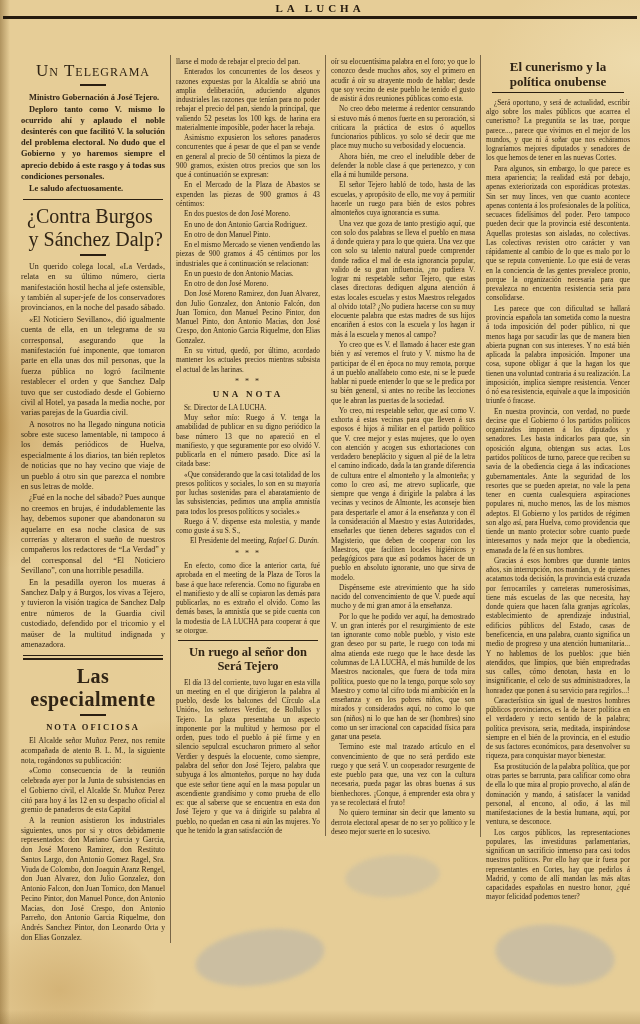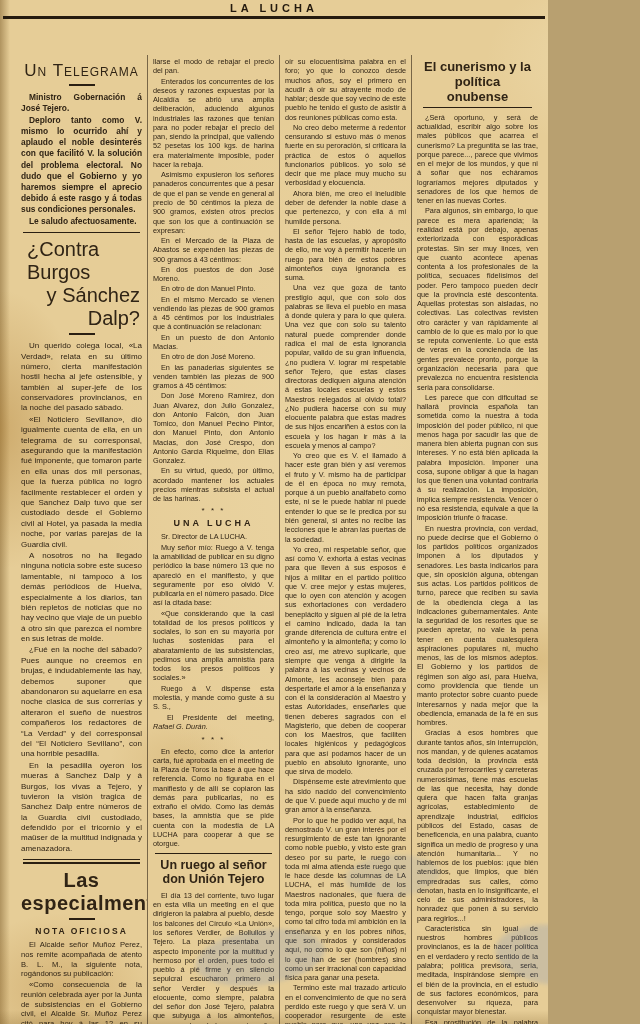--- a/index.html
+++ b/index.html
@@ -1,18 +1,18 @@
 <!DOCTYPE html>
 <html><head>
 <meta charset="utf-8">
 <style>
   html,body{margin:0;padding:0;background:#b8a070;}
   .page{
-    position:relative;width:548px;height:1024px;overflow:hidden;
-    font-family:Liberation Sans, sans-serif;color:#302415;
+    position:relative;width:640px;height:1024px;overflow:hidden;
+    font-family:Liberation Serif, serif;color:#302415;
     background-color:#e6cd97;
     background-image:
       radial-gradient(ellipse 120px 200px at 0px 430px, rgba(165,115,40,.38), transparent 70%),
       radial-gradient(ellipse 140px 110px at 60px 990px, rgba(170,120,45,.30), transparent 70%),
       radial-gradient(ellipse 220px 140px at 640px 60px, rgba(244,230,190,.55), transparent 70%),
       radial-gradient(ellipse 320px 520px at 330px 480px, rgba(243,228,188,.30), transparent 72%),
       radial-gradient(ellipse 120px 70px at 540px 660px, rgba(168,120,42,.18), transparent 70%),
       radial-gradient(ellipse 100px 60px at 180px 760px, rgba(168,120,42,.16), transparent 70%),
       linear-gradient(90deg, rgba(110,78,28,.45) 0px, rgba(110,78,28,0) 10px),
       linear-gradient(0deg, rgba(120,88,34,.25) 0px, rgba(120,88,34,0) 14px);
@@ -107,49 +107,49 @@
       </div>
     </div>
 
     <div class="col col2">
       <div class="cont">
           <p class="para">llarse el modo de rebajar el precio del pan.</p>
           <p class="para">Enterados los concurrentes de los deseos y razones expuestas por la Alcaldía se abrió una amplia deliberación, aduciendo algunos industriales las razones que tenían para no poder rebajar el precio del pan, siendo la principal, que valiendo 52 pesetas los 100 kgs. de harina era materialmente imposible, poder hacer la rebaja.</p>
           <p class="para">Asimismo expusieron los señores panaderos concurrentes que á pesar de que el pan se vende en general al precio de 50 céntimos la pieza de 900 gramos, existen otros precios que son los que á continuación se expresan:</p>
           <p class="para">En el Mercado de la Plaza de Abastos se expenden las piezas de 900 gramos á 43 céntimos:</p>
           <p class="para">En dos puestos de don José Moreno.</p>
+          <p class="para">En uno de don Antonio Garcia Rodriguez.</p>
           <p class="para">En otro de don Manuel Pinto.</p>
           <p class="para">En el mismo Mercado se vienen vendiendo las piezas de 900 gramos á 45 céntimos por los industriales que á continuación se relacionan:</p>
           <p class="para">En un puesto de don Antonio Macias.</p>
           <p class="para">En otro de don José Moreno.</p>
-          <p class="para">En las panaderias siguientes se venden también las piezas de 900 gramos á 45 céntimos:</p>
           <p class="para">Don José Moreno Ramirez, don Juan Alvarez, don Julio Gonzalez, don Antonio Falcón, don Juan Tomico, don Manuel Pecino Pintor, don Manuel Pinto, don Antonio Macias, don José Crespo, don Antonio Garcia Riquelme, don Elias Gonzalez.</p>
           <p class="para">En su virtud, quedó, por último, acordado mantener los actuales precios mientras subsista el actual de las harinas.</p>
         </div>
 
       <div class="asterism">* * *</div>
       <div>
-        <h3 class="h-carta">UNA LUCHA</h3>
+        <h3 class="h-carta">UNA NOTA</h3>
         <div>
             <p class="para">Sr. Director de LA LUCHA.</p>
             <p class="para">Muy señor mío: Ruego á V. tenga la amabilidad de publicar en su digno periódico la base número 13 que no apareció en el manifiesto, y que seguramente por eso olvidó V. publicarla en el número pasado. Dice así la citada base:</p>
             <p class="para">«Que considerando que la casi totalidad de los presos políticos y sociales, lo son en su mayoría por luchas sostenidas para el abaratamiento de las subsistencias, pedimos una amplia amnistía para todos los presos políticos y sociales.»</p>
             <p class="para">Ruego á V. dispense esta molestia, y mande como guste á su S. S.,</p>
           </div>
         <p class="sig-line"><span>El Presidente del meeting, </span><span class="sig-name">Rafael G. Durán.</span></p>
       </div>
 
       <div class="asterism">* * *</div>
       <div>
           <p class="para">En efecto, como dice la anterior carta, fué aprobada en el meeting de la Plaza de Toros la base á que hace referencia. Como no figuraba en el manifiesto y de allí se copiaron las demás para publicarlas, no es extraño el olvido. Como las demás bases, la amnistía que se pide cuenta con la modestia de LA LUCHA para cooperar á que se otorgue.</p>
         </div>
 
       <div class="thinrule"></div>
       <div>
-        <h2 class="h-ruego">Un ruego al señor don Unión Tejero</h2>
+        <h2 class="h-ruego">Un ruego al señor don Será Tejero</h2>
         <div>
             <p class="para">El día 13 del corriente, tuvo lugar en esta villa un meeting en el que dirigieron la palabra al pueblo, desde los balcones del Círculo «La Unión», los señores Verdier, de Bollullos y Tejero. La plaza presentaba un aspecto imponente por la multitud y hermoso por el orden, pues todo el pueblo á pié firme y en silencio sepulcral escucharon primero al señor Verdier y después la elocuente, como siempre, palabra del señor don José Tejero, palabra que subyuga á los almonteños, porque no hay duda que este señor tiene aquí en la masa popular un ascendiente grandísimo y como prueba de ello es: que al saberse que se encuentra en esta don José Tejero y que va á dirigirle su palabra al pueblo, no quedan en casa ni aún las mujeres. Yo que he tenido la gran satisfacción de</p>
           </div>
       </div>
     </div>
 
     <div class="col col3">
       <div class="cont">
           <p class="para">oír su elocuentísima palabra en el foro; yo que lo conozco desde muchos años, soy el primero en acudir á oír su atrayente modo de hablar; desde que soy vecino de este pueblo he tenido el gusto de asistir á dos reuniones públicas como esta.</p>
           <p class="para">No creo debo meterme á redentor censurando si estuvo más ó menos fuerte en su peroración, si criticara la práctica de estos ó aquellos funcionarios públicos. yo solo sé decir que me place muy mucho su verbosidad y elocuencia.</p>

